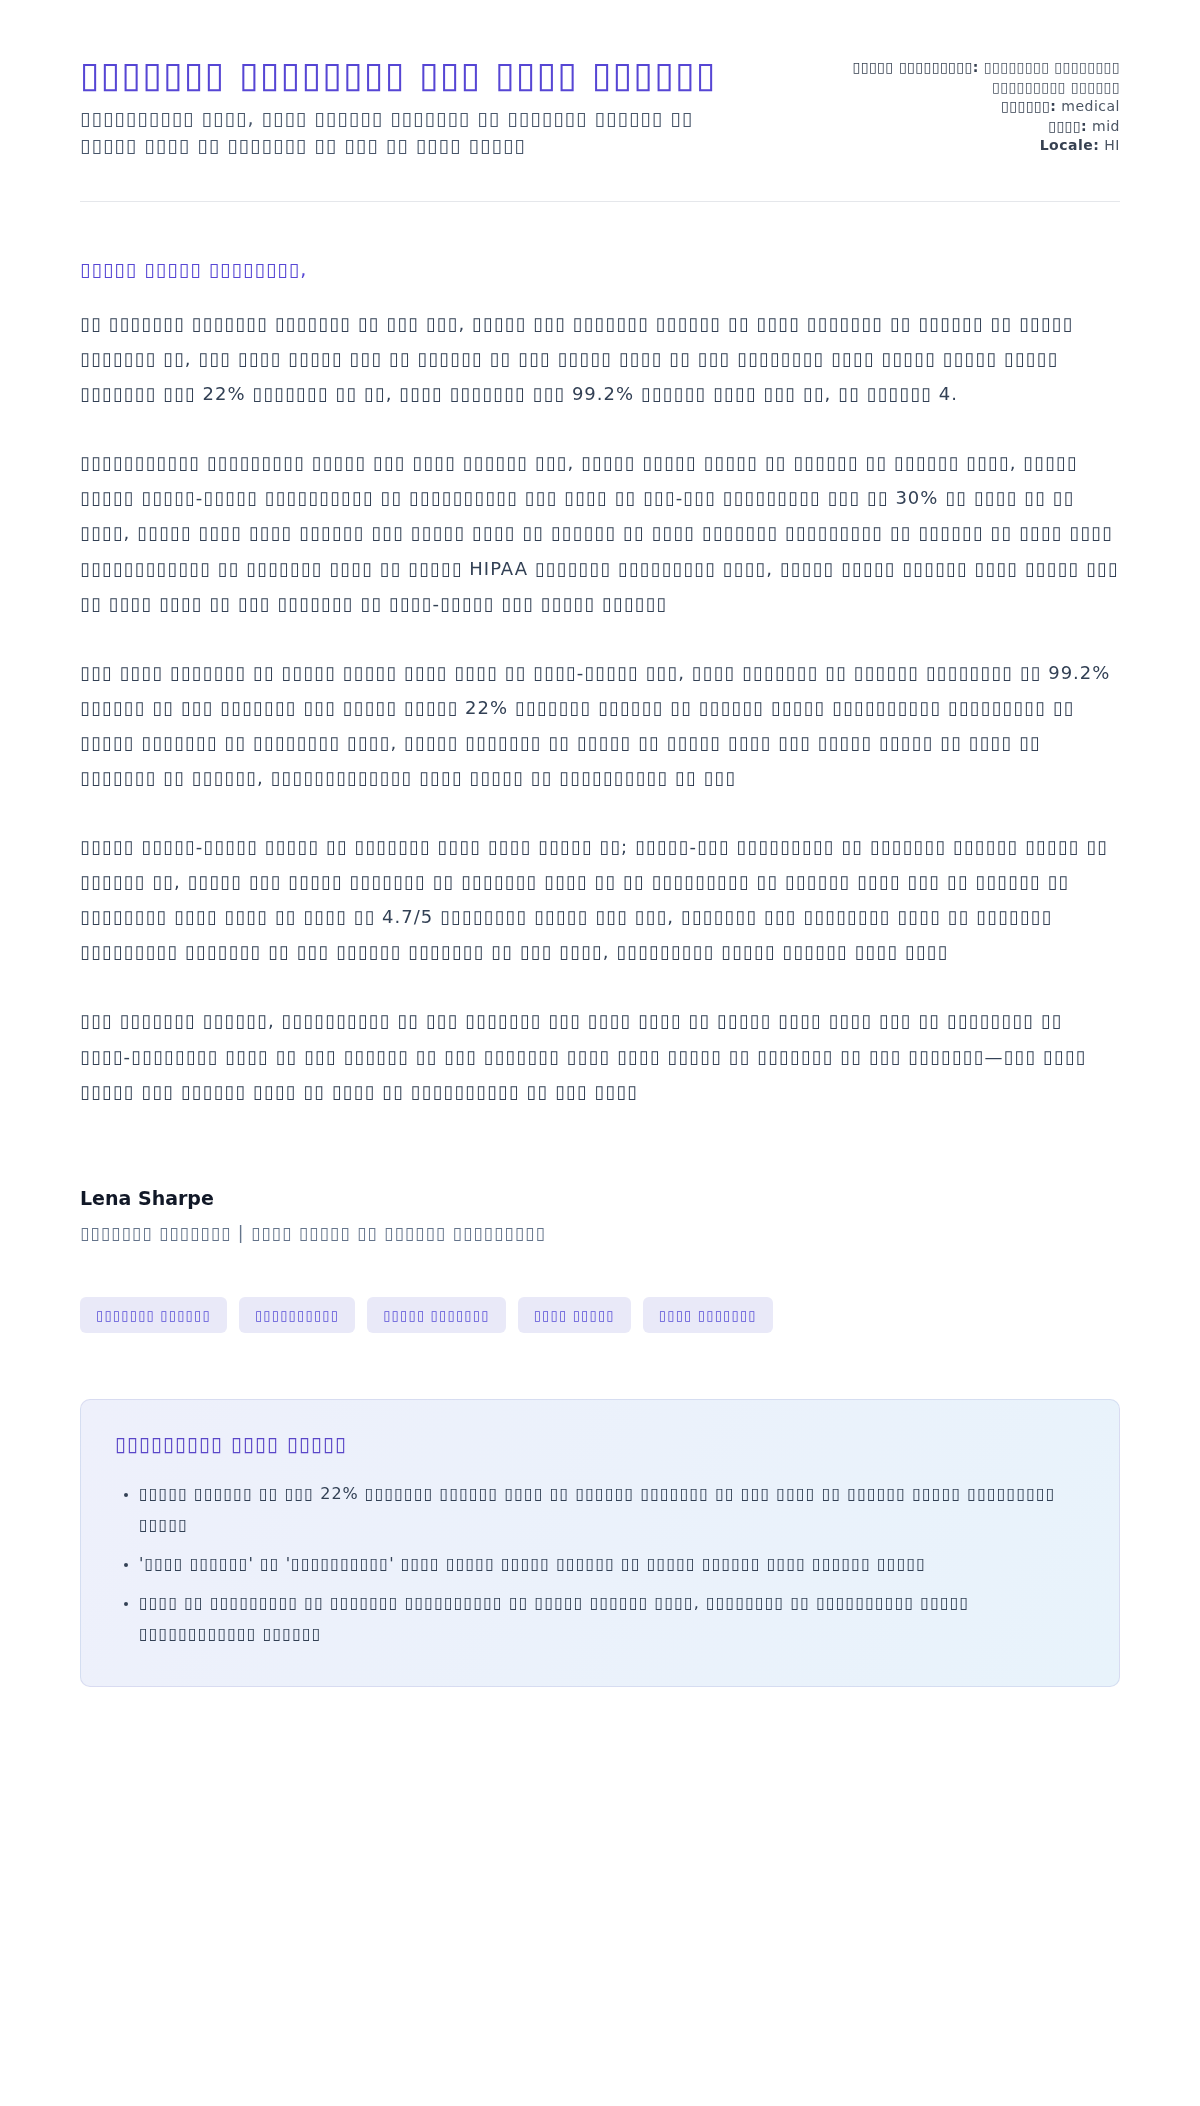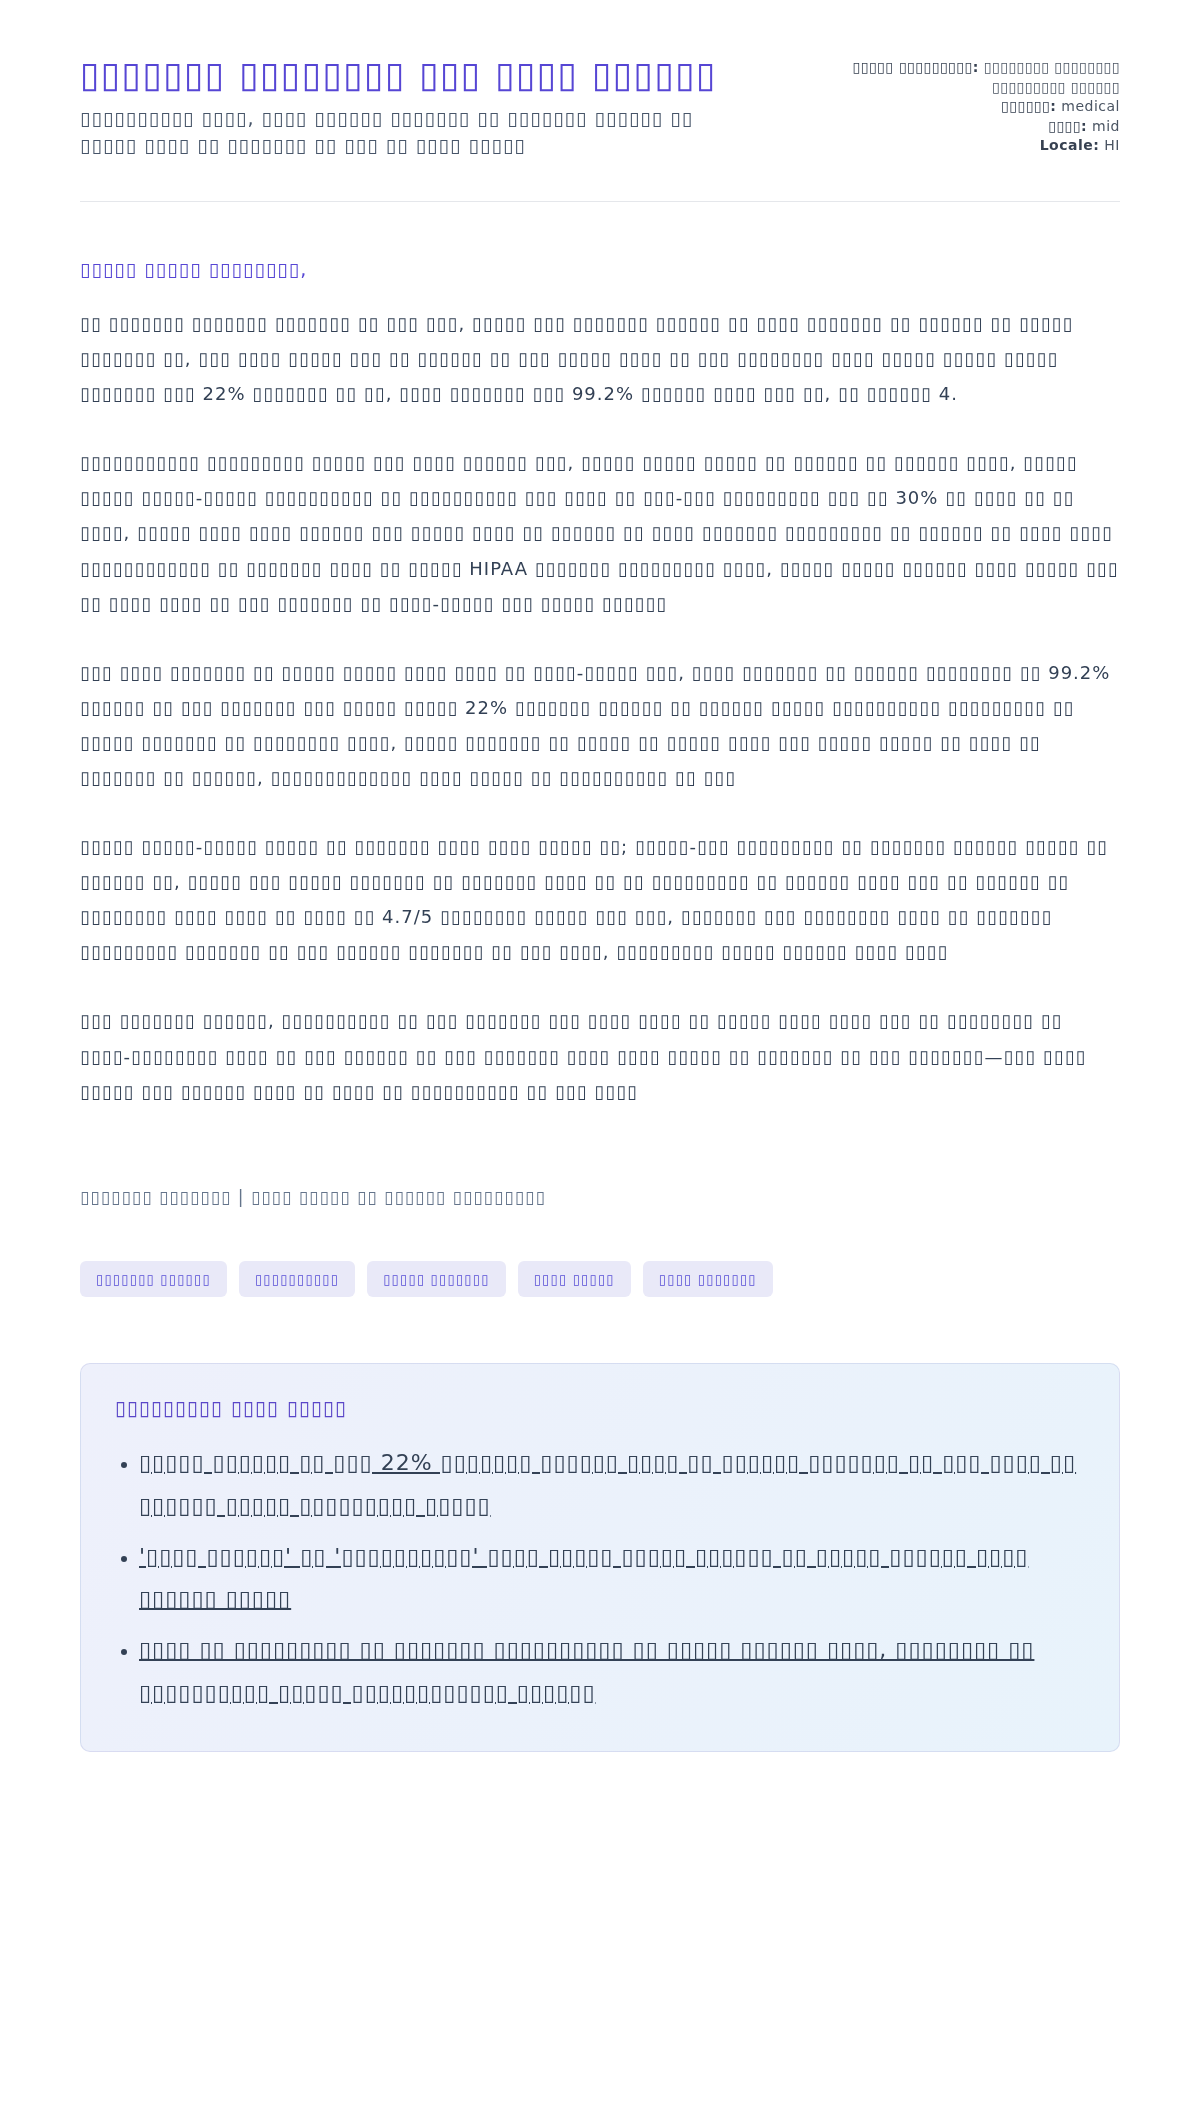--- a/index.html
+++ b/index.html
@@ -115,26 +115,25 @@
     font-size: 20px;
     font-weight: bold;
     color: #5a46c8;
     letter-spacing: 1px;
   }
   .summary-list {
     margin: 22px 0 0 0;
     padding: 0 0 0 24px;
   }
   .summary-item {
-    font-size: 22px;
+    font-size: 16px;
     line-height: 1.95;
     color: #334155;
     letter-spacing: 1px;
     margin-top: 8px;
-    text-decoration: underline;
   }
   .summary-item::marker { color: #334155; font-size: 0.85em; }
 </style>
 </head>
 <body>
 
 <div class="page">
 
   <div class="header">
     <div class="header-left">
@@ -167,20 +166,21 @@
 
   <div>
     <p class="para">▯▯ ▯▯▯▯▯▯▯ ▯▯▯▯▯▯▯ ▯▯▯▯▯▯▯ ▯▯ ▯▯▯ ▯▯▯, ▯▯▯▯▯ ▯▯▯ ▯▯▯▯▯▯▯ ▯▯▯▯▯▯ ▯▯ ▯▯▯▯ ▯▯▯▯▯▯▯ ▯▯ ▯▯▯▯▯▯ ▯▯ ▯▯▯▯▯ ▯▯▯▯▯▯▯ ▯▯, ▯▯▯ ▯▯▯▯ ▯▯▯▯▯ ▯▯▯ ▯▯ ▯▯▯▯▯▯ ▯▯ ▯▯▯ ▯▯▯▯▯ ▯▯▯▯ ▯▯ ▯▯▯ ▯▯▯▯▯▯▯▯ ▯▯▯▯ ▯▯▯▯▯ ▯▯▯▯▯ ▯▯▯▯▯ ▯▯▯▯▯▯▯ ▯▯▯ 22% ▯▯▯▯▯▯▯ ▯▯ ▯▯, ▯▯▯▯ ▯▯▯▯▯▯▯ ▯▯▯ 99.2% ▯▯▯▯▯▯ ▯▯▯▯ ▯▯▯ ▯▯, ▯▯ ▯▯▯▯▯▯ 4.</p>
     <p class="para">▯▯▯▯▯▯▯▯▯▯▯ ▯▯▯▯▯▯▯▯▯ ▯▯▯▯▯ ▯▯▯ ▯▯▯▯ ▯▯▯▯▯▯ ▯▯▯, ▯▯▯▯▯ ▯▯▯▯▯ ▯▯▯▯▯ ▯▯ ▯▯▯▯▯▯ ▯▯ ▯▯▯▯▯▯ ▯▯▯▯, ▯▯▯▯▯ ▯▯▯▯▯ ▯▯▯▯▯-▯▯▯▯▯ ▯▯▯▯▯▯▯▯▯▯ ▯▯ ▯▯▯▯▯▯▯▯▯▯ ▯▯▯ ▯▯▯▯ ▯▯ ▯▯▯-▯▯▯ ▯▯▯▯▯▯▯▯▯ ▯▯▯ ▯▯ 30% ▯▯ ▯▯▯▯ ▯▯ ▯▯ ▯▯▯▯, ▯▯▯▯▯ ▯▯▯▯ ▯▯▯▯ ▯▯▯▯▯▯ ▯▯▯ ▯▯▯▯▯ ▯▯▯▯ ▯▯ ▯▯▯▯▯▯ ▯▯ ▯▯▯▯ ▯▯▯▯▯▯▯ ▯▯▯▯▯▯▯▯▯ ▯▯ ▯▯▯▯▯▯ ▯▯ ▯▯▯▯ ▯▯▯▯ ▯▯▯▯▯▯▯▯▯▯▯▯ ▯▯ ▯▯▯▯▯▯▯ ▯▯▯▯ ▯▯ ▯▯▯▯▯ HIPAA ▯▯▯▯▯▯▯ ▯▯▯▯▯▯▯▯▯ ▯▯▯▯, ▯▯▯▯▯ ▯▯▯▯▯ ▯▯▯▯▯▯ ▯▯▯▯ ▯▯▯▯▯ ▯▯▯ ▯▯ ▯▯▯▯ ▯▯▯▯ ▯▯ ▯▯▯ ▯▯▯▯▯▯▯ ▯▯ ▯▯▯▯-▯▯▯▯▯ ▯▯▯ ▯▯▯▯▯ ▯▯▯▯▯▯</p>
     <p class="para">▯▯▯ ▯▯▯▯ ▯▯▯▯▯▯▯ ▯▯ ▯▯▯▯▯ ▯▯▯▯▯ ▯▯▯▯ ▯▯▯▯ ▯▯ ▯▯▯▯-▯▯▯▯▯ ▯▯▯, ▯▯▯▯ ▯▯▯▯▯▯▯ ▯▯ ▯▯▯▯▯▯ ▯▯▯▯▯▯▯▯ ▯▯ 99.2% ▯▯▯▯▯▯ ▯▯ ▯▯▯ ▯▯▯▯▯▯▯ ▯▯▯ ▯▯▯▯▯ ▯▯▯▯▯ 22% ▯▯▯▯▯▯▯ ▯▯▯▯▯▯ ▯▯ ▯▯▯▯▯▯ ▯▯▯▯▯ ▯▯▯▯▯▯▯▯▯▯ ▯▯▯▯▯▯▯▯▯ ▯▯ ▯▯▯▯▯ ▯▯▯▯▯▯▯ ▯▯ ▯▯▯▯▯▯▯▯ ▯▯▯▯, ▯▯▯▯▯ ▯▯▯▯▯▯▯ ▯▯ ▯▯▯▯▯ ▯▯ ▯▯▯▯▯ ▯▯▯▯ ▯▯▯ ▯▯▯▯▯ ▯▯▯▯▯ ▯▯ ▯▯▯▯ ▯▯ ▯▯▯▯▯▯▯ ▯▯ ▯▯▯▯▯▯, ▯▯▯▯▯▯▯▯▯▯▯▯▯ ▯▯▯▯ ▯▯▯▯▯ ▯▯ ▯▯▯▯▯▯▯▯▯▯ ▯▯ ▯▯▯</p>
     <p class="para">▯▯▯▯▯ ▯▯▯▯▯-▯▯▯▯▯ ▯▯▯▯▯ ▯▯ ▯▯▯▯▯▯▯ ▯▯▯▯ ▯▯▯▯ ▯▯▯▯▯ ▯▯; ▯▯▯▯▯-▯▯▯ ▯▯▯▯▯▯▯▯▯ ▯▯ ▯▯▯▯▯▯▯ ▯▯▯▯▯▯ ▯▯▯▯▯ ▯▯ ▯▯▯▯▯▯ ▯▯, ▯▯▯▯▯ ▯▯▯ ▯▯▯▯▯ ▯▯▯▯▯▯▯ ▯▯ ▯▯▯▯▯▯▯ ▯▯▯▯ ▯▯ ▯▯ ▯▯▯▯▯▯▯▯▯ ▯▯ ▯▯▯▯▯▯ ▯▯▯▯ ▯▯▯ ▯▯ ▯▯▯▯▯▯ ▯▯ ▯▯▯▯▯▯▯▯ ▯▯▯▯ ▯▯▯▯ ▯▯ ▯▯▯▯ ▯▯ 4.7/5 ▯▯▯▯▯▯▯▯ ▯▯▯▯▯ ▯▯▯ ▯▯▯, ▯▯▯▯▯▯▯ ▯▯▯ ▯▯▯▯▯▯▯▯ ▯▯▯▯ ▯▯ ▯▯▯▯▯▯▯ ▯▯▯▯▯▯▯▯▯ ▯▯▯▯▯▯▯ ▯▯ ▯▯▯ ▯▯▯▯▯▯ ▯▯▯▯▯▯▯ ▯▯ ▯▯▯ ▯▯▯▯, ▯▯▯▯▯▯▯▯▯ ▯▯▯▯▯ ▯▯▯▯▯▯ ▯▯▯▯ ▯▯▯▯</p>
     <p class="para">▯▯▯ ▯▯▯▯▯▯▯ ▯▯▯▯▯▯, ▯▯▯▯▯▯▯▯▯▯ ▯▯ ▯▯▯ ▯▯▯▯▯▯▯ ▯▯▯ ▯▯▯▯ ▯▯▯▯ ▯▯ ▯▯▯▯▯ ▯▯▯▯ ▯▯▯▯ ▯▯▯ ▯▯ ▯▯▯▯▯▯▯▯ ▯▯ ▯▯▯▯-▯▯▯▯▯▯▯▯ ▯▯▯▯ ▯▯ ▯▯▯ ▯▯▯▯▯▯ ▯▯ ▯▯▯ ▯▯▯▯▯▯▯ ▯▯▯▯ ▯▯▯▯ ▯▯▯▯▯ ▯▯ ▯▯▯▯▯▯▯ ▯▯ ▯▯▯ ▯▯▯▯▯▯▯—▯▯▯ ▯▯▯▯ ▯▯▯▯▯ ▯▯▯ ▯▯▯▯▯▯ ▯▯▯▯ ▯▯ ▯▯▯▯ ▯▯ ▯▯▯▯▯▯▯▯▯▯ ▯▯ ▯▯▯ ▯▯▯▯</p>
   </div>
 
   <div class="signature">
+    <div class="signature-name">Lena Sharpe</div>
     <div class="signature-role">▯▯▯▯▯▯▯ ▯▯▯▯▯▯▯ | ▯▯▯▯ ▯▯▯▯▯ ▯▯ ▯▯▯▯▯▯ ▯▯▯▯▯▯▯▯▯</div>
   </div>
 
   <div class="tag-list">
     <span class="tag-chip">▯▯▯▯▯▯▯ ▯▯▯▯▯▯</span>
     <span class="tag-chip">▯▯▯▯▯▯▯▯▯▯</span>
     <span class="tag-chip">▯▯▯▯▯ ▯▯▯▯▯▯▯</span>
     <span class="tag-chip">▯▯▯▯ ▯▯▯▯▯</span>
     <span class="tag-chip">▯▯▯▯ ▯▯▯▯▯▯▯</span>
   </div>

